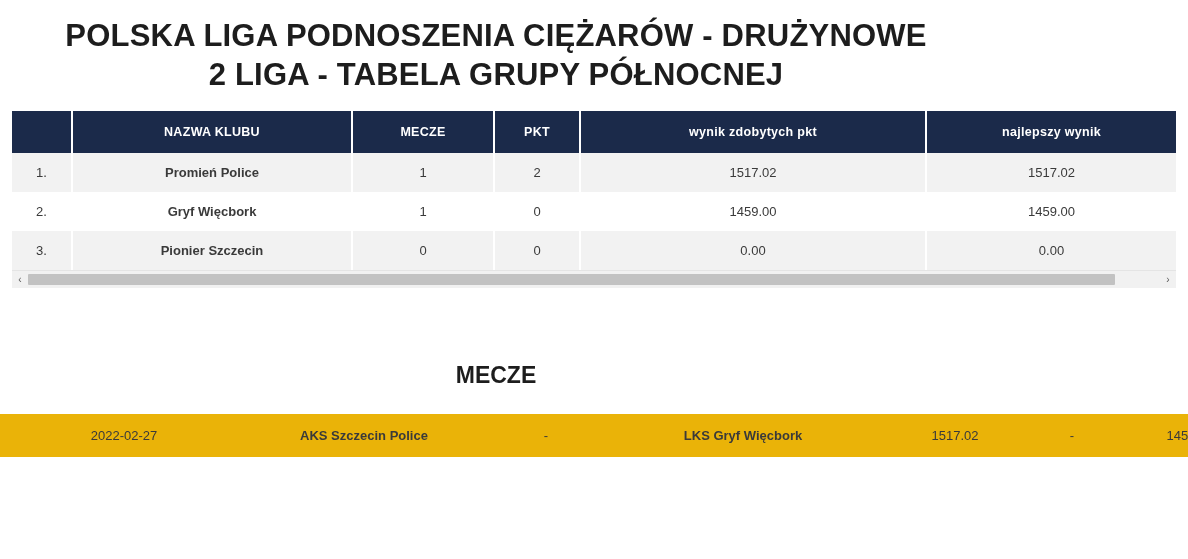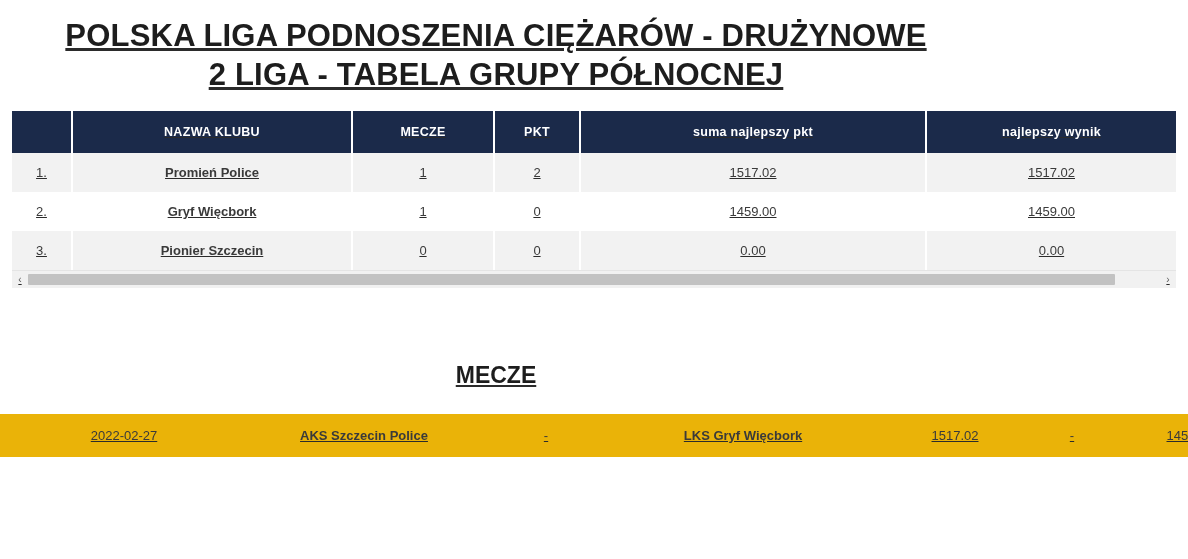--- a/index.html
+++ b/index.html
@@ -11,21 +11,20 @@
     width: 1188px;
     height: 559px;
     font-family: "Liberation Sans", sans-serif;
     color: #2b2b2b;
     overflow: hidden;
   }
   .page {
     position: relative;
     width: 992px;
     height: 559px;
-    text-decoration: underline;
   }
 
   
   .title-block {
     padding-top: 16px;
     text-align: center;
   }
   .title-line {
     font-size: 31px;
     font-weight: bold;
@@ -176,21 +175,21 @@
         <col class="col-pkt">
         <col class="col-suma">
         <col class="col-best">
       </colgroup>
       <thead>
         <tr>
           <th></th>
           <th>NAZWA KLUBU</th>
           <th>MECZE</th>
           <th>PKT</th>
-          <th>suma najlepszy pkt</th>
+          <th>wynik zdobytych pkt</th>
           <th>najlepszy wynik</th>
         </tr>
       </thead>
       <tbody>
         <tr class="odd">
           <td class="pos">1.</td>
           <td class="club">Promień Police</td>
           <td>1</td>
           <td>2</td>
           <td>1517.02</td>

